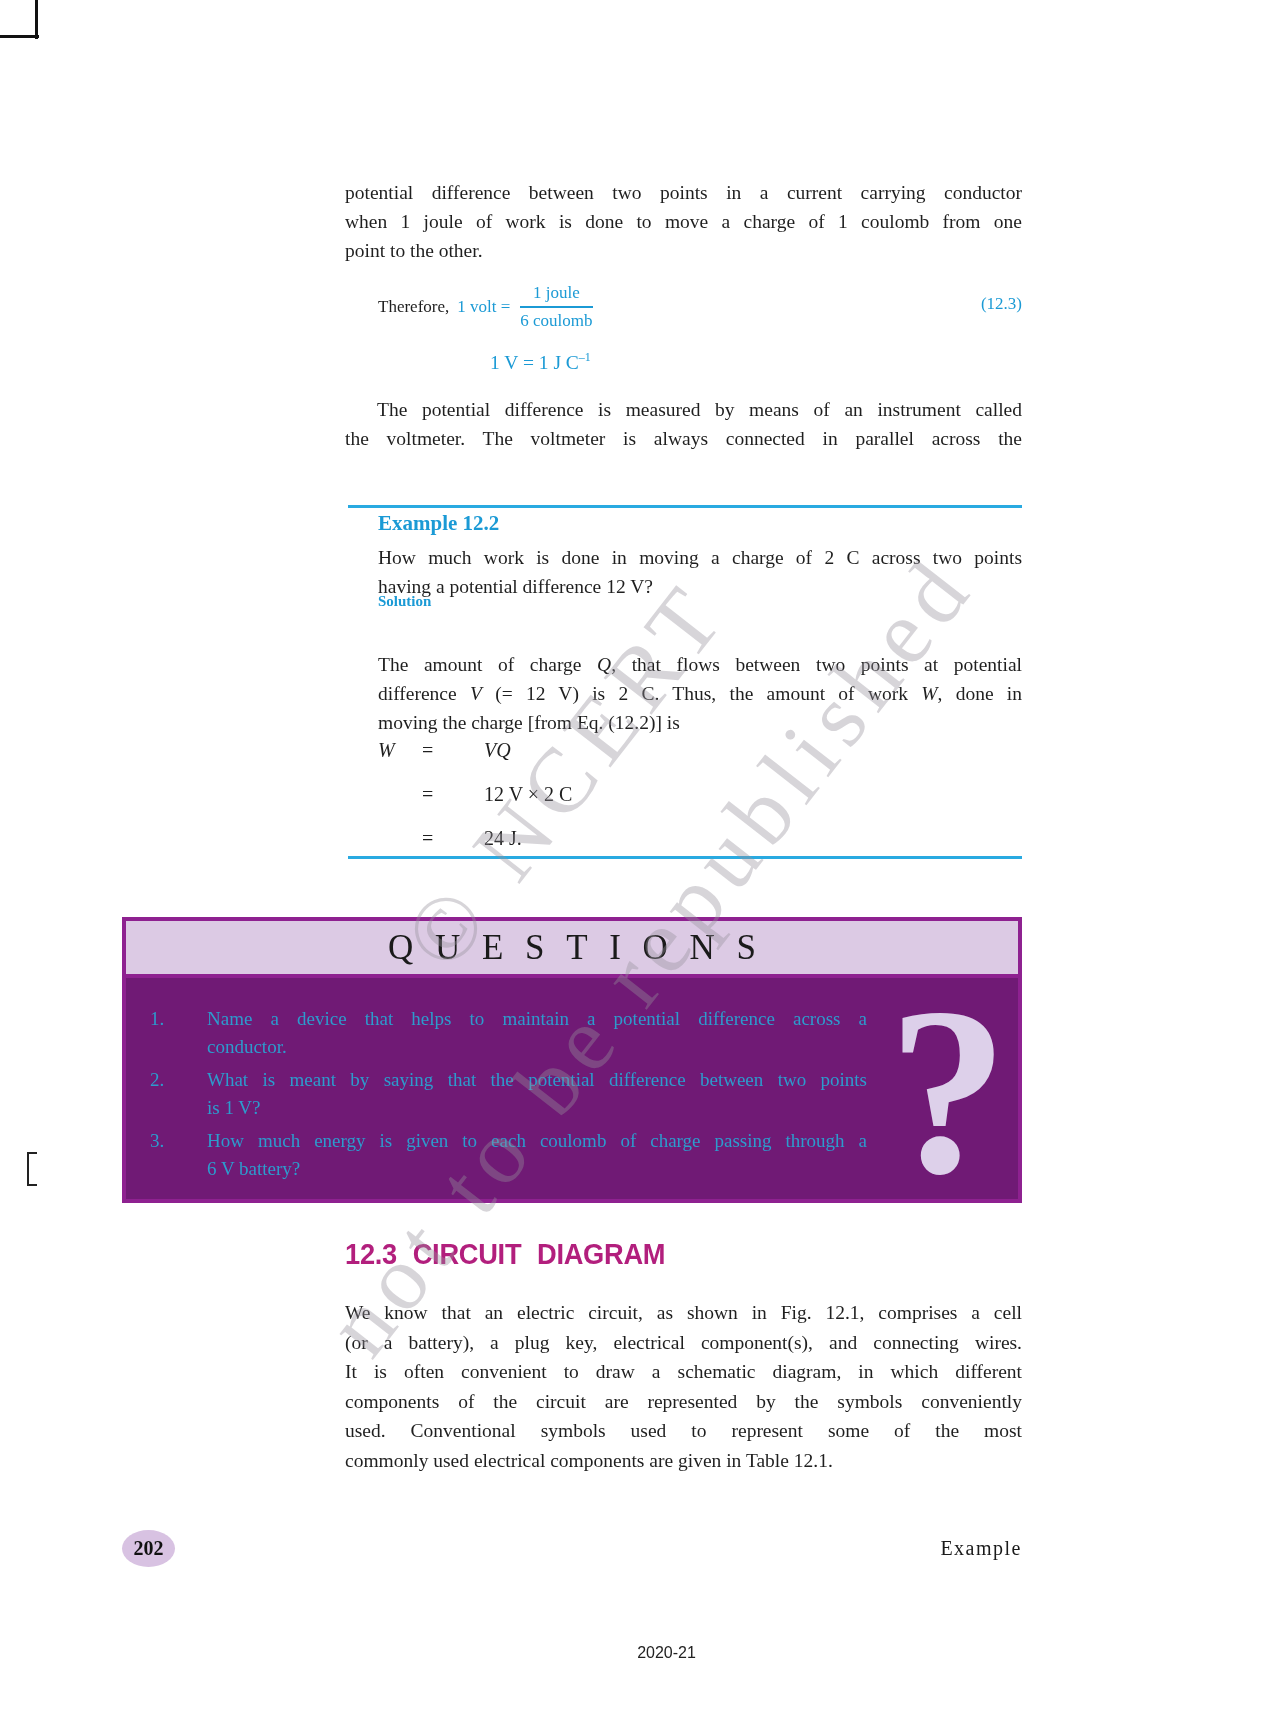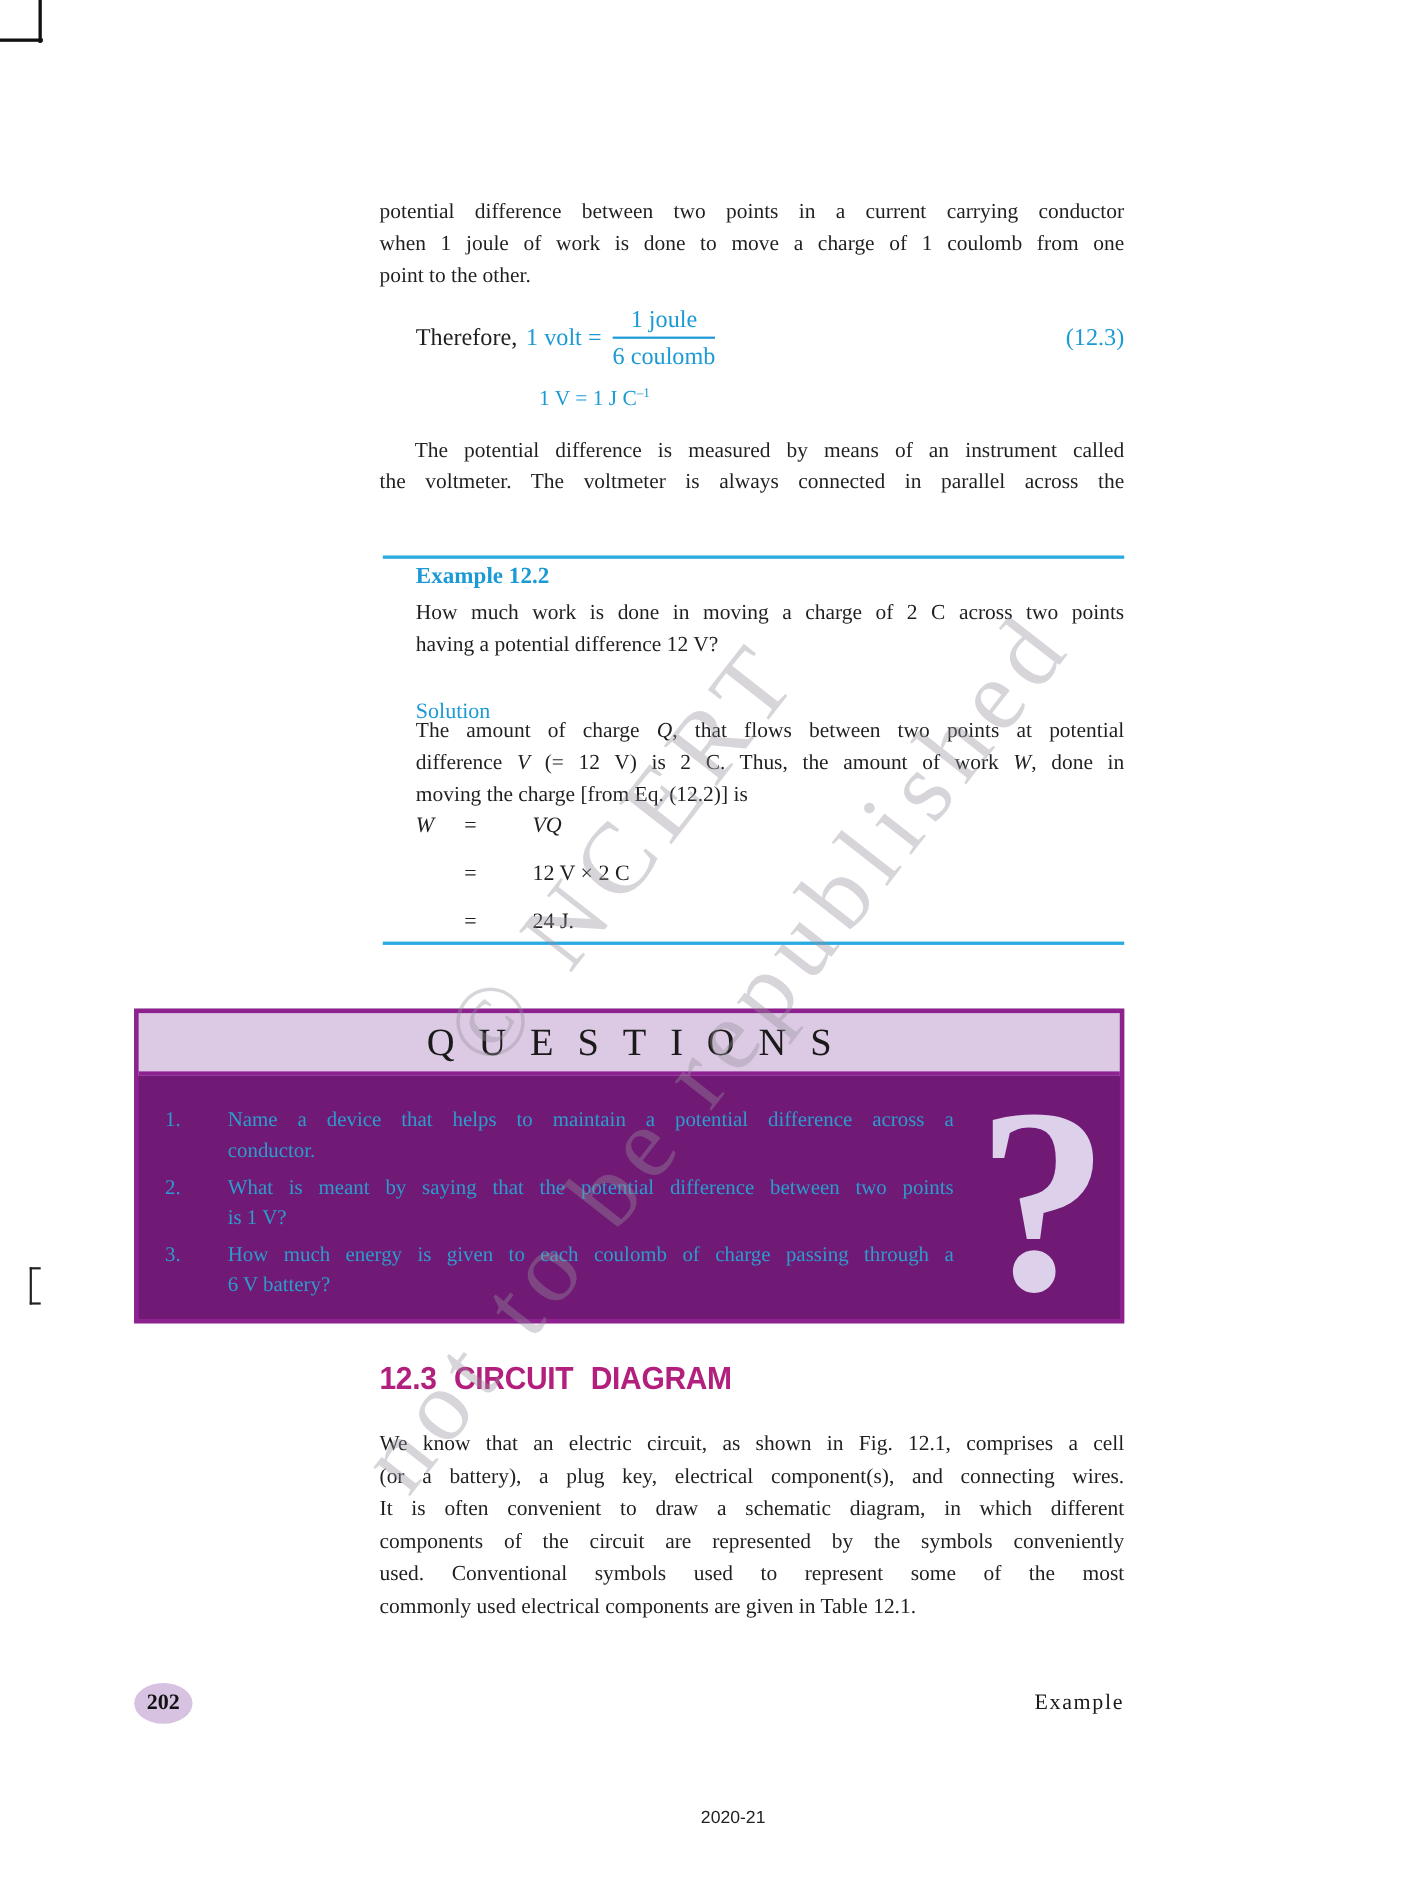--- a/index.html
+++ b/index.html
@@ -23,37 +23,37 @@
   #wm1{left:565px;top:775px;transform:translate(-50%,-50%) rotate(-52deg);}
   #wm2{left:650px;top:955px;transform:translate(-50%,-50%) rotate(-52deg);}
   
   .para{position:absolute;font-size:19.5px;line-height:29px;}
   .jline{text-align:justify;text-align-last:justify;}
   .jlast{text-align:justify;text-align-last:left;}
   .indent1{padding-left:32px;}
   em.var{font-style:italic;}
   #para1{left:345px;top:178px;width:677px;}
   
-  #eq-row{position:absolute;left:378px;top:278px;width:644px;height:58px;font-size:22px;}
+  #eq-row{position:absolute;left:378px;top:278px;width:644px;height:58px;font-size:17px;}
   .eq-flex{display:flex;align-items:center;height:58px;}
   .blue{color:var(--blue_text,#1b9ad5);}
   .frac{display:inline-block;text-align:center;margin-left:10px;color:var(--blue_text,#1b9ad5);}
   .frac-num{padding:0 8px 3px;border-bottom:2px solid var(--blue_text,#1b9ad5);text-align:center;}
   .frac-den{padding-top:3px;}
   #eq-label{position:absolute;right:0;top:16px;color:var(--blue_text,#1b9ad5);}
   #eq2{position:absolute;left:490px;top:350px;font-size:19.5px;color:var(--blue_text,#1b9ad5);}
   #eq2 sup{font-size:12px;}
   #para2{left:345px;top:395px;width:677px;}
   
   .example-rule{position:absolute;left:348px;width:674px;height:3px;background:var(--blue_rule,#29aae1);}
   #rule-top{top:505px;}
   #rule-bottom{top:856px;}
   #example-title{position:absolute;left:378px;top:511px;font-size:21px;font-weight:bold;color:var(--blue_text,#1b9ad5);}
   #example-question{left:378px;top:543px;width:644px;}
-  #solution-title{position:absolute;left:378px;top:636px;font-size:20px;font-weight:normal;color:var(--blue_text,#1b9ad5);}
+  #solution-title{position:absolute;left:378px;top:593px;font-size:15px;font-weight:bold;color:var(--blue_text,#1b9ad5);}
   #solution-text{left:378px;top:650px;width:644px;}
   #steps{position:absolute;left:378px;top:736px;font-size:20px;}
   .step-row{display:flex;line-height:29px;margin-bottom:15px;}
   .step-lhs{width:44px;font-style:italic;}
   .step-op{width:62px;}
   .rhs-italic{font-style:italic;}
   
   #questions-box{
     position:absolute;left:122px;top:917px;width:900px;height:286px;
     border:4px solid var(--box_border,#8e2190);background:#701a75;box-sizing:border-box;

